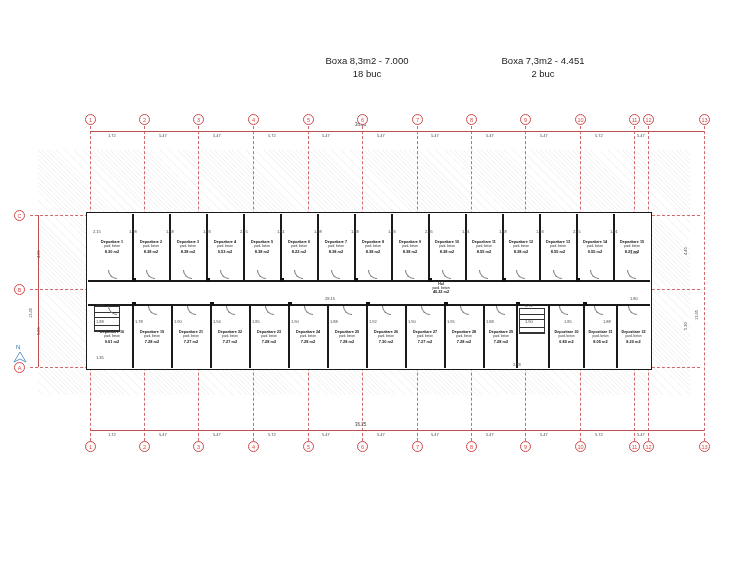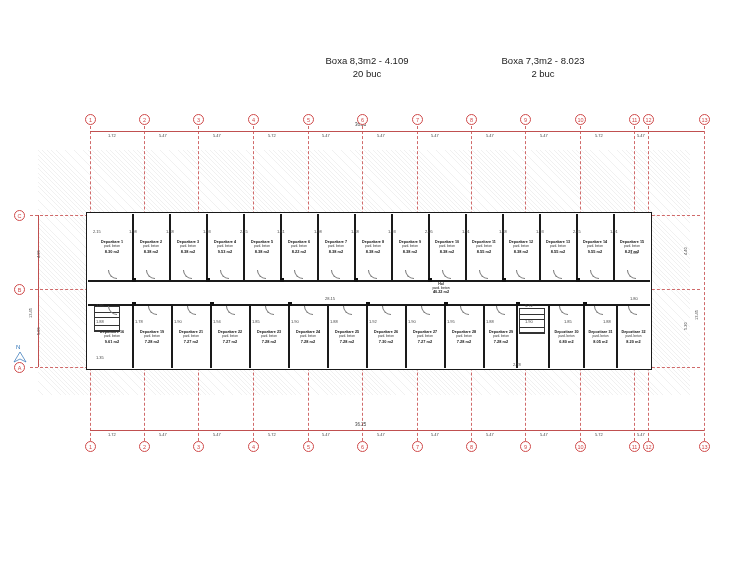--- a/index.html
+++ b/index.html
@@ -146,25 +146,25 @@
     color: #2a6fb5;
     font-size: 6px;
   }
 </style>
 </head>
 <body>
 
 <div id="sheet">
 
   <div class="legend" style="left:307px; top:54px; width:120px;">
-    <span class="l1">Boxa 8,3m2 - 4.109</span>
-    <span class="l2">20 buc</span>
+    <span class="l1">Boxa 8,3m2 - 7.000</span>
+    <span class="l2">18 buc</span>
   </div>
   <div class="legend" style="left:483px; top:54px; width:120px;">
-    <span class="l1">Boxa 7,3m2 - 8.023</span>
+    <span class="l1">Boxa 7,3m2 - 4.451</span>
     <span class="l2">2 buc</span>
   </div>
 
   <div class="hatchband" style="left:38px; top:150px; width:652px; height:245px; opacity:0.35;"></div>
 
   <div class="gridline-v" style="left:90px; top:126px; height:320px;"></div>
   <div class="gridline-v" style="left:144px; top:126px; height:320px;"></div>
   <div class="gridline-v" style="left:198px; top:126px; height:320px;"></div>
   <div class="gridline-v" style="left:253px; top:126px; height:320px;"></div>
   <div class="gridline-v" style="left:308px; top:126px; height:320px;"></div>

